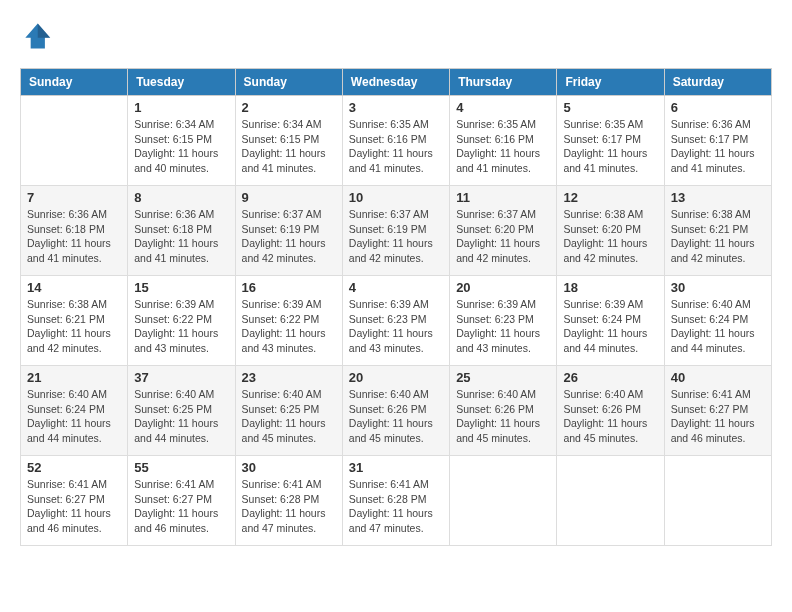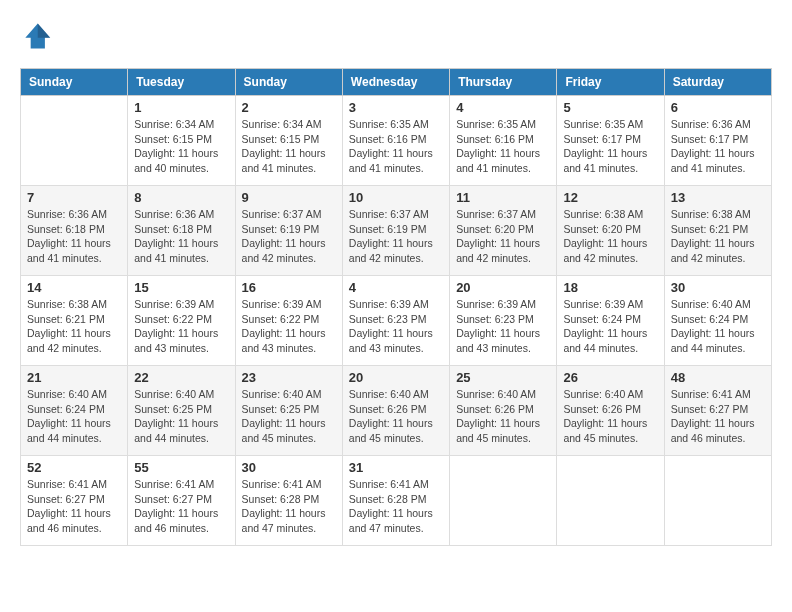--- a/index.html
+++ b/index.html
@@ -270,21 +270,21 @@
       </tr>
       <tr>
         <td>
           <span class="day-num">21</span>
           <div class="day-info" style="white-space: pre-line;">Sunrise: 6:40 AM
 Sunset: 6:24 PM
 Daylight: 11 hours
 and 44 minutes.</div>
         </td>
         <td>
-          <span class="day-num">22</span>
+          <span class="day-num">37</span>
           <div class="day-info" style="white-space: pre-line;">Sunrise: 6:40 AM
 Sunset: 6:25 PM
 Daylight: 11 hours
 and 44 minutes.</div>
         </td>
         <td>
           <span class="day-num">23</span>
           <div class="day-info" style="white-space: pre-line;">Sunrise: 6:40 AM
 Sunset: 6:25 PM
 Daylight: 11 hours
@@ -305,21 +305,21 @@
 and 45 minutes.</div>
         </td>
         <td>
           <span class="day-num">26</span>
           <div class="day-info" style="white-space: pre-line;">Sunrise: 6:40 AM
 Sunset: 6:26 PM
 Daylight: 11 hours
 and 45 minutes.</div>
         </td>
         <td>
-          <span class="day-num">48</span>
+          <span class="day-num">40</span>
           <div class="day-info" style="white-space: pre-line;">Sunrise: 6:41 AM
 Sunset: 6:27 PM
 Daylight: 11 hours
 and 46 minutes.</div>
         </td>
       </tr>
       <tr>
         <td>
           <span class="day-num">52</span>
           <div class="day-info" style="white-space: pre-line;">Sunrise: 6:41 AM

